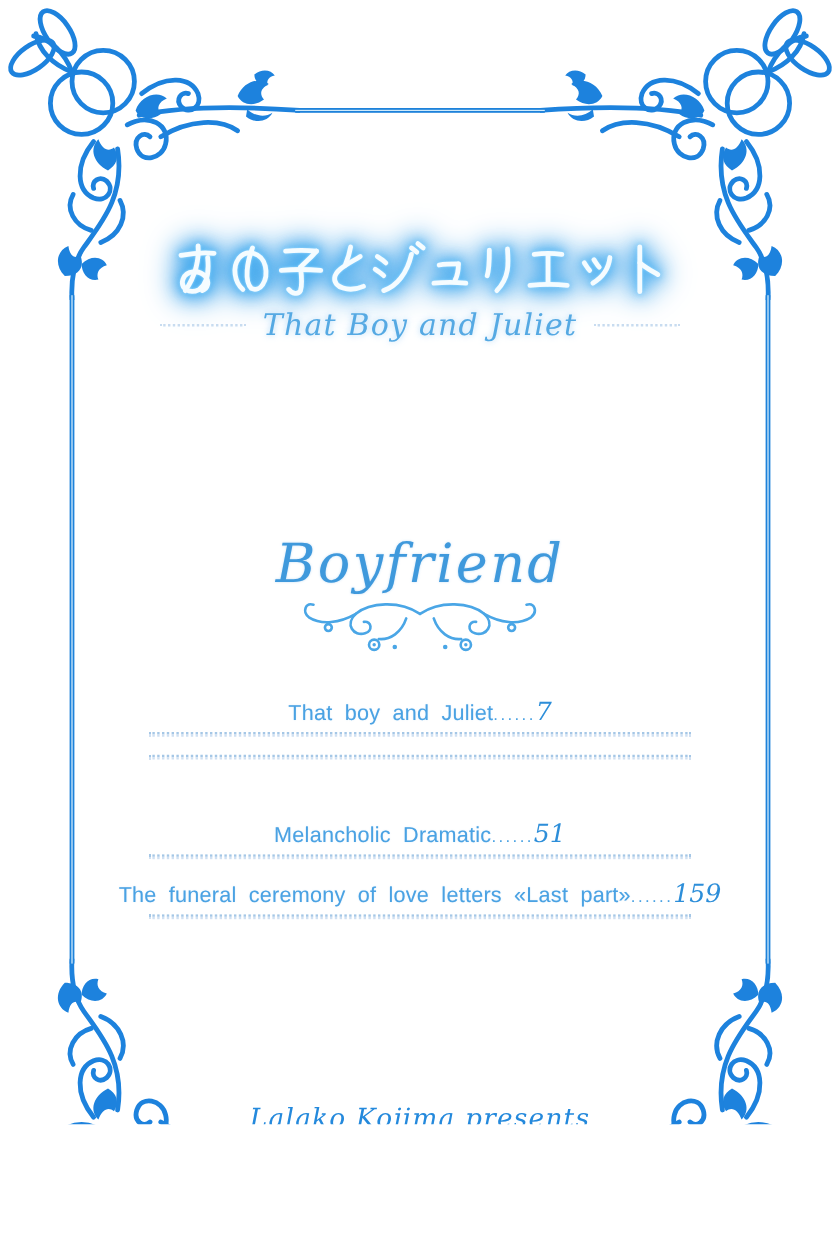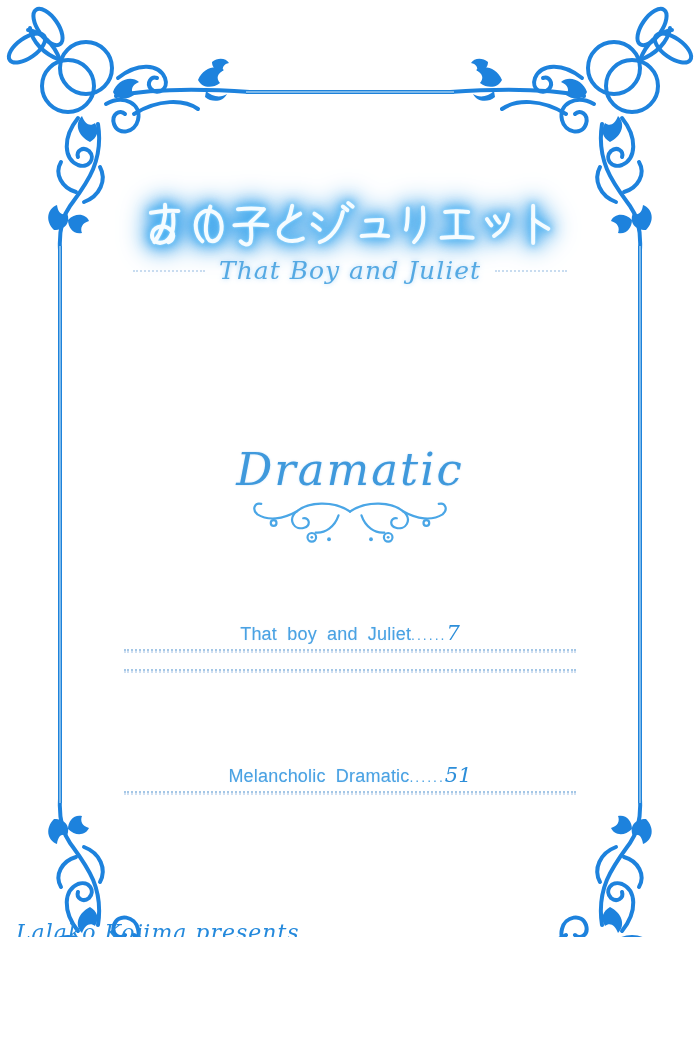--- a/index.html
+++ b/index.html
@@ -35,27 +35,27 @@
   .contents-head{
     position:absolute;top:443px;left:0;width:100%;text-align:center;
     font-family:"DejaVu Serif","Liberation Serif",serif;font-style:italic;
     font-size:45px;color:#3f99dc;letter-spacing:2px;
     text-shadow:0 0 2px rgba(100,170,230,0.4);
   }
   .contents-flourish{position:absolute;top:498px;left:50%;transform:translateX(-50%);width:210px;height:50px;}
   
   .toc{position:absolute;top:577px;left:0;width:100%;}
   .toc-entry{height:50px;text-align:center;}
-  .toc-text{padding-top:4px;line-height:24px;white-space:nowrap;margin-top:40px;}
+  .toc-text{padding-top:4px;line-height:24px;white-space:nowrap;}
   .ch-title{font-size:18px;color:#4aa2e3;word-spacing:5px;letter-spacing:0.2px;text-shadow:0 0 1px rgba(90,165,225,0.35);}
   .dots{font-size:14px;letter-spacing:2px;color:#4aa2e3;}
   .pg{font-family:"DejaVu Serif","Liberation Serif",serif;font-style:italic;font-size:21px;color:#2d8ed9;}
   .sep{width:452px;margin:2px auto 0;height:3px;border-top:2px dotted #a5c7e6;border-bottom:2px dotted #d0e0f2;box-sizing:border-box;}
   
-  .credit-wrap{position:absolute;top:920px;left:0;width:100%;text-decoration:underline;}
+  .credit-wrap{position:absolute;top:920px;left:0;width:100%;text-align:center;text-decoration:underline;}
   .credit{
     display:inline-block;font-family:"DejaVu Serif","Liberation Serif",serif;font-style:italic;
     font-size:22px;color:#2489dc;letter-spacing:1px;padding:0 16px 3px;
     border-bottom:3px solid #1e83da;
   }
   .bird{position:absolute;width:36px;height:30px;top:936px;}
   .bird-l{left:197px;}
   .bird-r{left:468px;transform:scaleX(-1);}
 </style>
 </head>
@@ -188,21 +188,21 @@
     </g>
   </svg>
   <span class="sr-title">あの子とジュリエット</span>
 
   <div class="subtitle-row">
     <span class="leader"></span>
     <span class="subtitle">That Boy and Juliet</span>
     <span class="leader"></span>
   </div>
 
-  <div class="contents-head">Dramatic</div>
+  <div class="contents-head">Boyfriend</div>
   <svg class="contents-flourish" viewBox="0 0 220 52">
     <g fill="none" stroke="#4aa6e6" stroke-width="2.3" stroke-linecap="round">
       <path d="M110,14 C92,2 66,4 54,14 C44,23 52,34 62,31 C69,29 68,20 61,21"></path>
       <path d="M110,14 C128,2 154,4 166,14 C176,23 168,34 158,31 C151,29 152,20 159,21"></path>
       <path d="M54,14 C40,22 24,24 13,17 C7,12 10,4 17,6"></path>
       <path d="M166,14 C180,22 196,24 207,17 C213,12 210,4 203,6"></path>
       <path d="M98,18 C94,30 84,37 74,36"></path>
       <path d="M122,18 C126,30 136,37 146,36"></path>
       <circle cx="70" cy="41" r="4.5"></circle>
       <circle cx="150" cy="41" r="4.5"></circle>
@@ -222,20 +222,24 @@
       <div class="toc-text"><span class="ch-title">That boy and Juliet</span><span class="dots">......</span><span class="pg">7</span></div>
       <div class="sep"></div>
     </div>
     <div class="toc-entry">
       <div class="sep"></div>
     </div>
     <div class="toc-entry">
       <div class="toc-text"><span class="ch-title">Melancholic Dramatic</span><span class="dots">......</span><span class="pg">51</span></div>
       <div class="sep"></div>
     </div>
+    <div class="toc-entry">
+      <div class="toc-text"><span class="ch-title">The funeral ceremony of love letters «Last part»</span><span class="dots">......</span><span class="pg">159</span></div>
+      <div class="sep"></div>
+    </div>
   </div>
 
   <div class="credit-wrap">
     <span class="credit">Lalako Kojima presents</span>
   </div>
   <svg class="bird bird-l" viewBox="0 0 36 30">
       <use href="#bird-flourish-def"></use>
     </svg>
   <svg class="bird bird-r" viewBox="0 0 36 30">
       <use href="#bird-flourish-def"></use>

